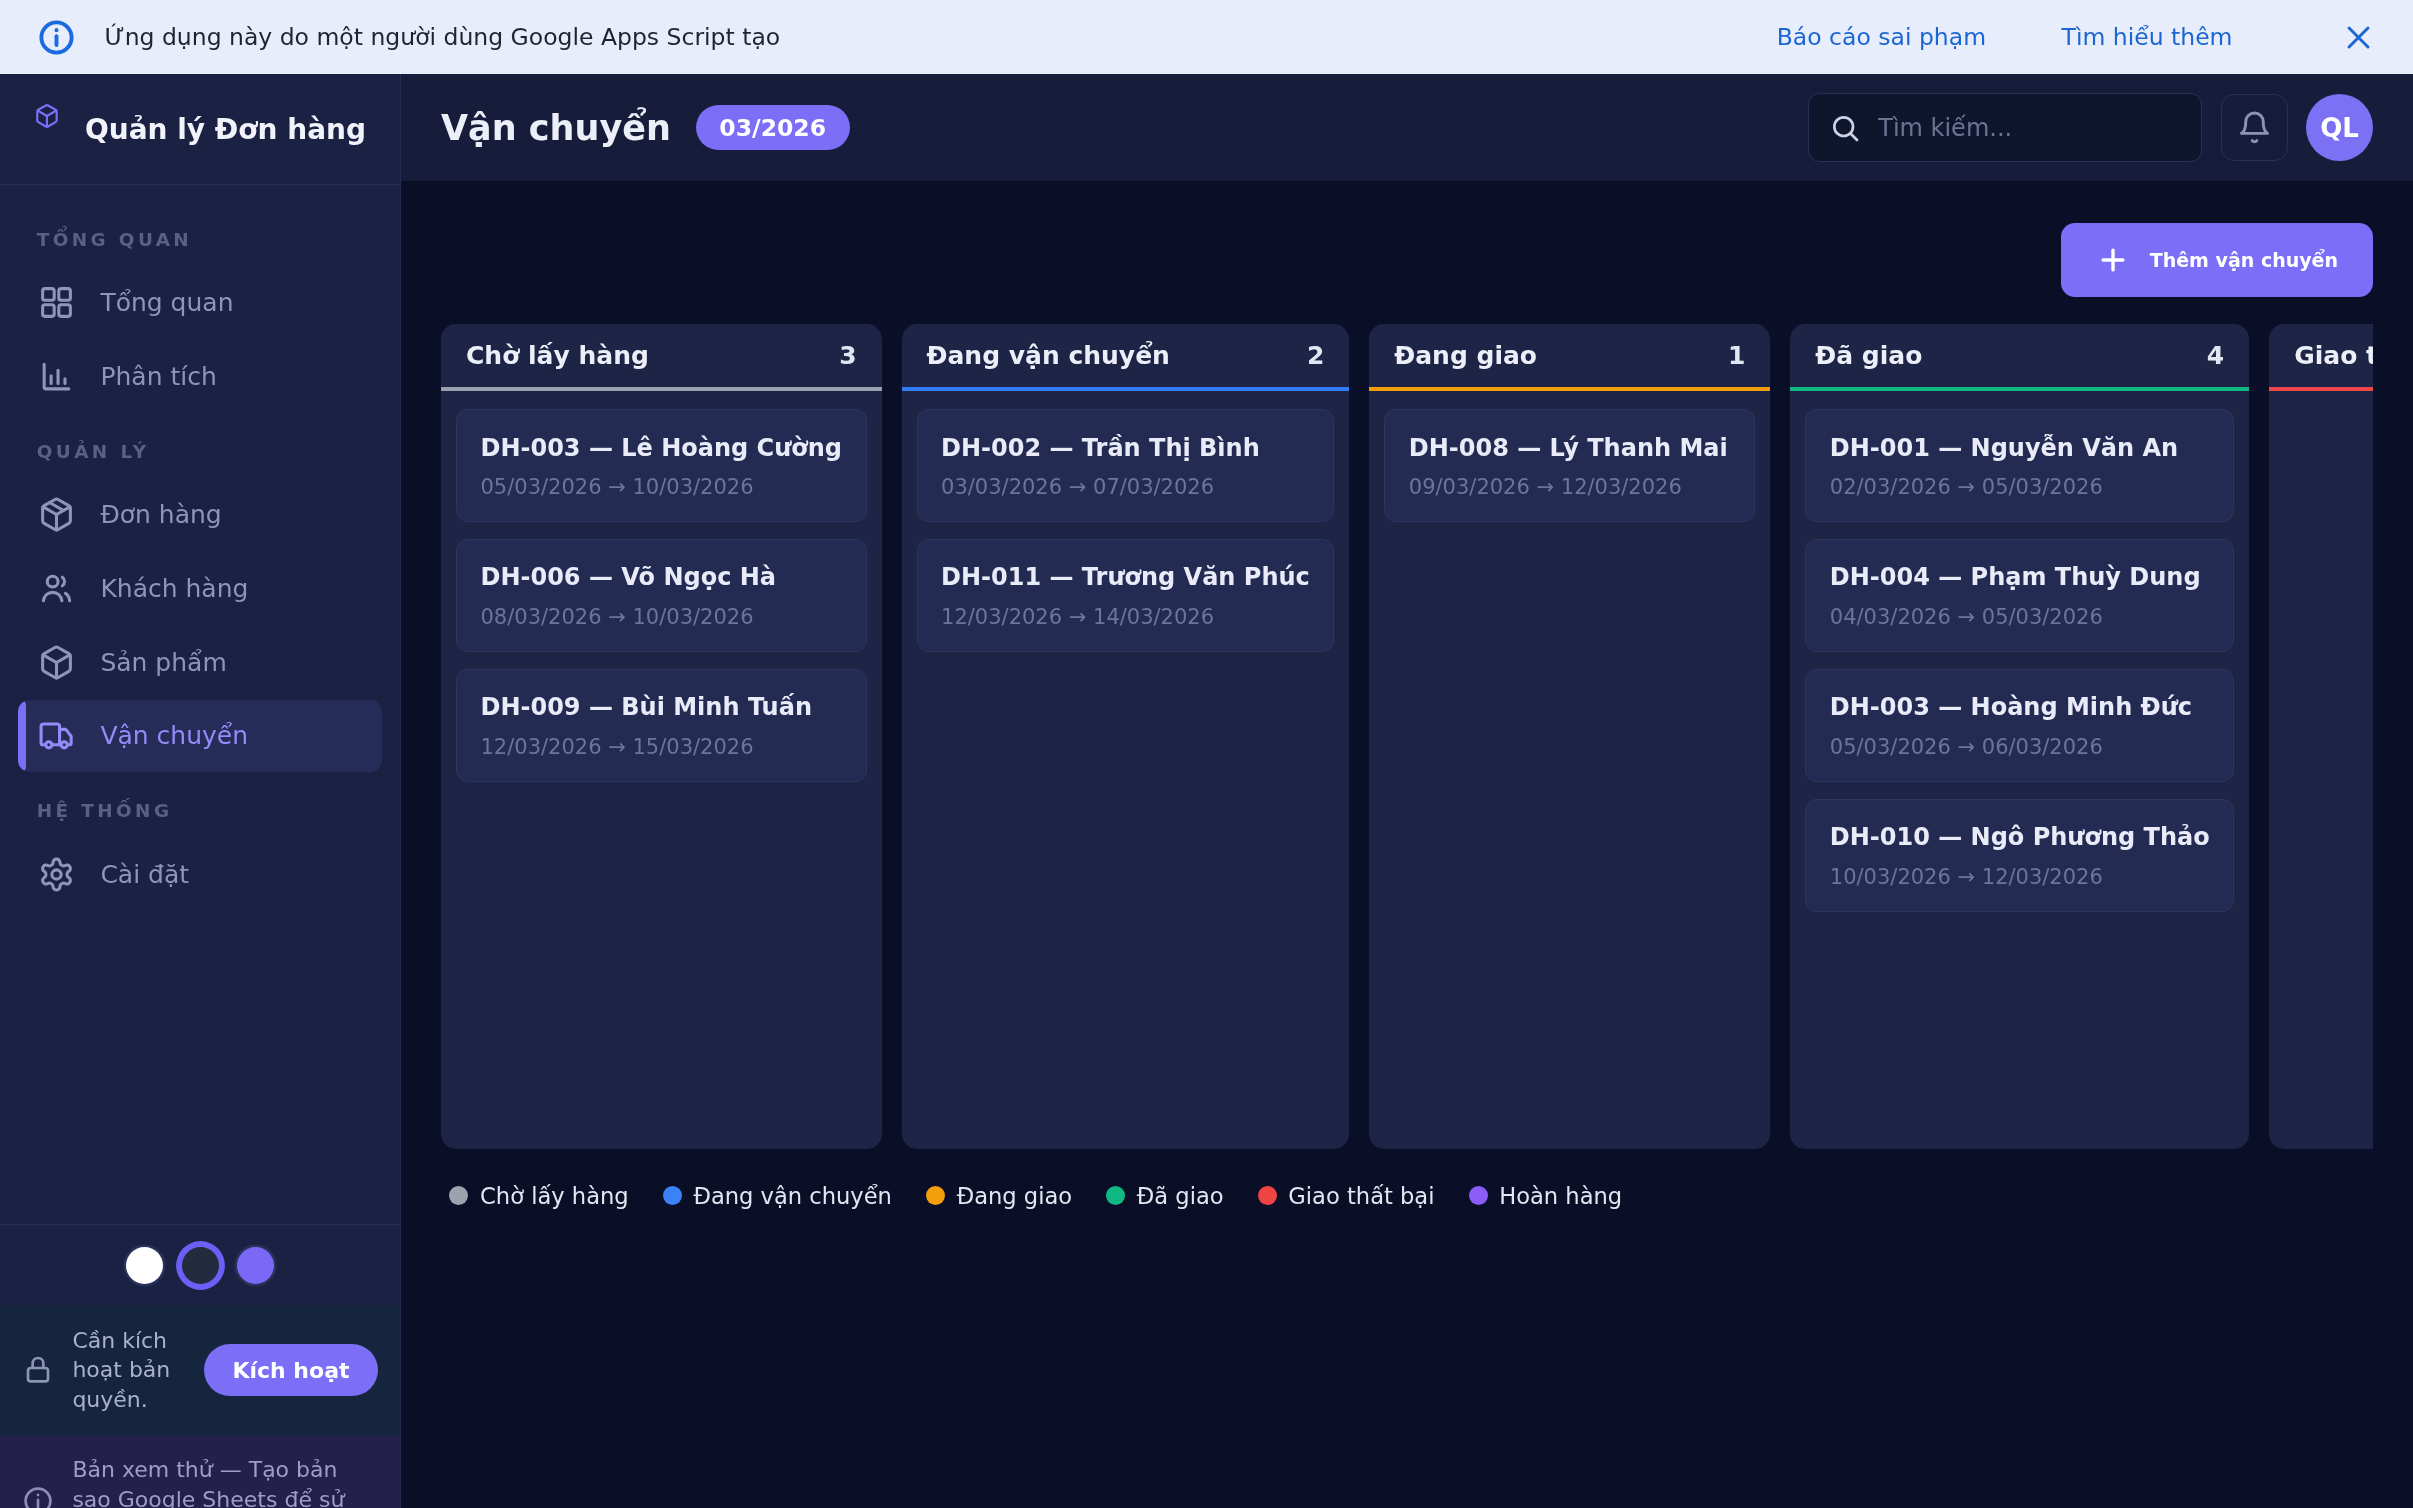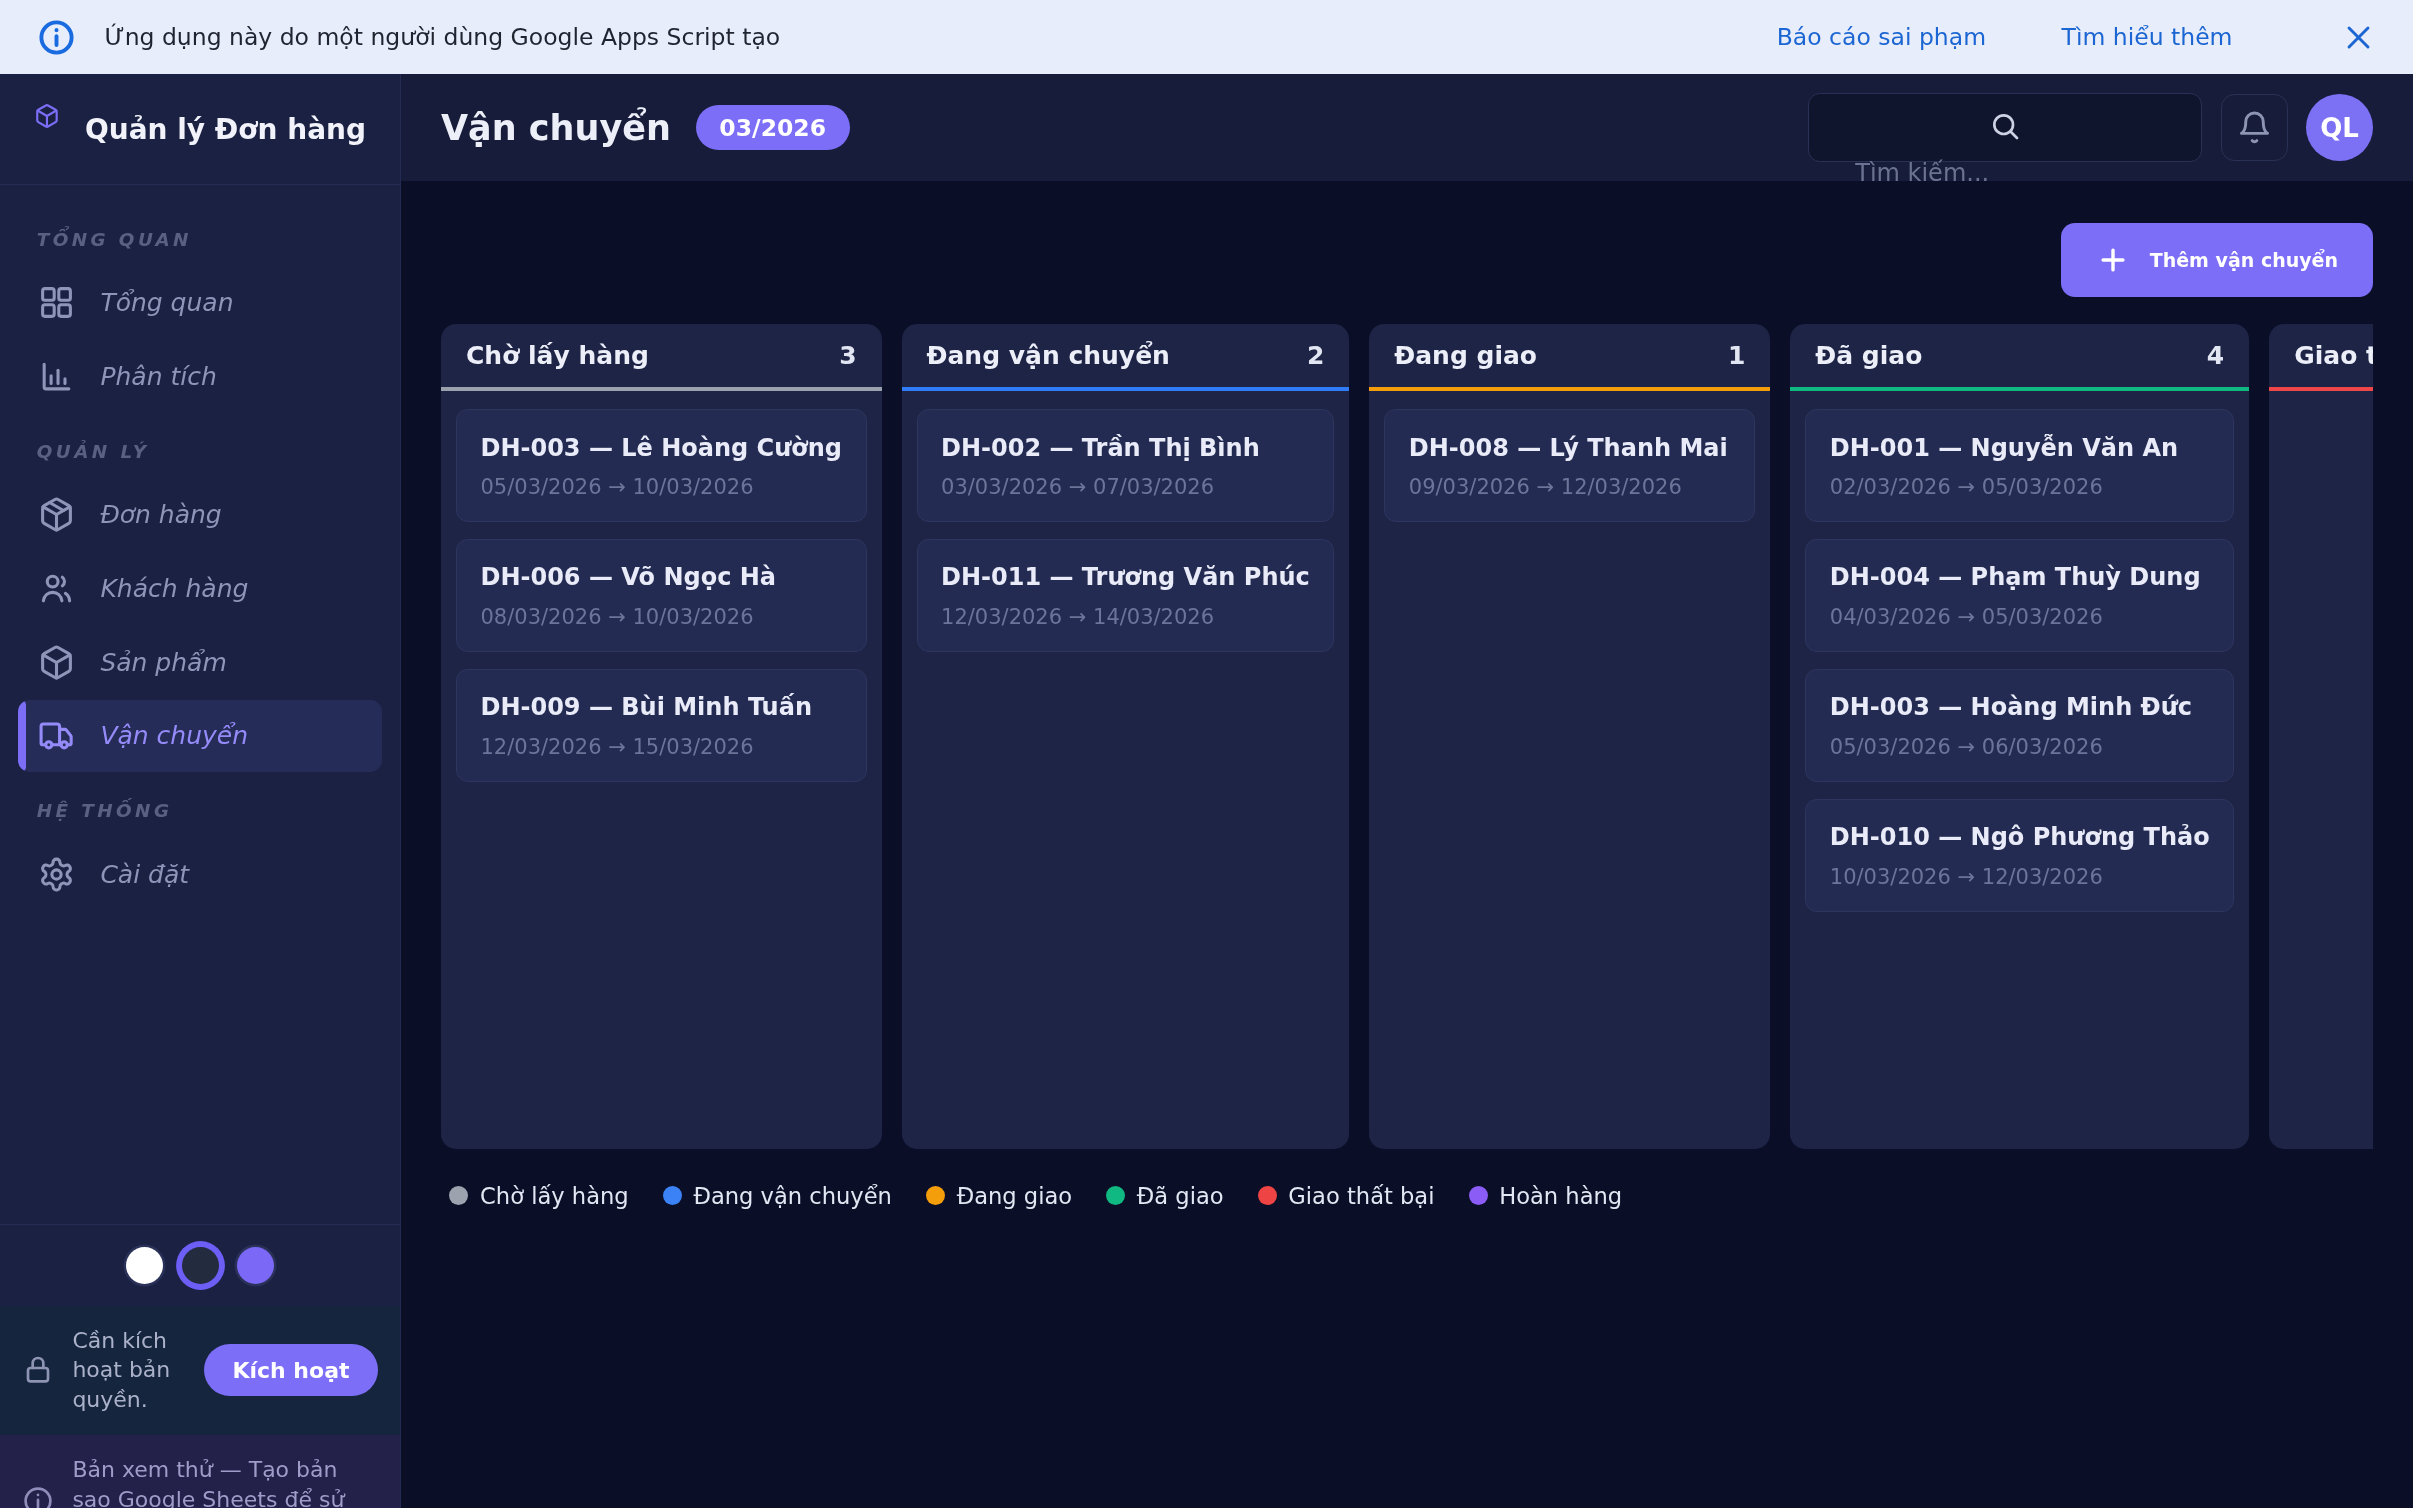--- a/index.html
+++ b/index.html
@@ -25,21 +25,21 @@
   .shell { display:flex; height:1493px; }
 
   
   .sidebar { width:401px; background:#1a2143; border-right:0.8px solid #242b52;
     display:flex; flex-direction:column; }
   .brand { height:111px; display:flex; align-items:center; gap:25px;
     padding:0 34px; border-bottom:0.8px solid #262d55; }
   .brand .logo { width:52px; height:52px; color:#7c6ef7; }
   .brand-title { font-size:28px; font-weight:bold; color:#f2f3fa; white-space:nowrap; }
 
-  .nav { padding:15px 18.4px; flex:1;font-style:italic; }
+  .nav { padding:15px 18.4px; flex:1; }
   .nav-label { font-size:18.4px; letter-spacing:3.4px; color:#596082; font-weight:bold;
     margin:28.5px 18.4px 17px; }
   .nav-item { display:flex; align-items:center; gap:25px; height:72px;
     padding:0 20px; margin:1.7px 0; border-radius:11.7px; color:#8e95b8;
     font-size:25px; cursor:pointer; position:relative; overflow:hidden; }
   .nav-item .ic { width:37px; height:37px; flex:none; }
   .nav-item.active { background:#262c58; color:#948bf9; }
   .nav-item.active::before { content:""; position:absolute; left:0; top:0; bottom:0;
     width:7.5px; background:#7c6ef7; border-radius:0 5px 5px 0; }
 
@@ -64,21 +64,21 @@
 
   
   .main { flex:1; display:flex; flex-direction:column; min-width:0; }
   .topbar { height:107px; background:#161c39; display:flex; align-items:center;
     padding:0 40px; }
   .page-title { font-size:35px; font-weight:bold; color:#eceef8; }
   .month-badge { background:#7c6ef7; color:#fff; font-size:23.5px; font-weight:bold;
     border-radius:837px; padding:8.4px 23.5px; margin-left:25px; }
   .topbar-spacer { flex:1; }
   .searchbox { width:394px; height:69px; background:#10152e; border:1.7px solid #2a3156;
-    border-radius:11.7px; display:flex; align-items:center; gap:17px; padding:16px 20px;flex-direction:column; }
+    border-radius:11.7px; display:flex; align-items:center; gap:17px; padding:16px 20px; }
   .searchbox .ic { width:32px; height:32px; color:#cdd2e4; flex:none; }
   .searchbox input { flex:1; background:transparent; border:none; outline:none;
     color:#dfe3f2; font-size:24px; font-family:inherit; min-width:0; }
   .searchbox input::placeholder { color:#6c7392; }
   .bell-btn { width:67px; height:67px; border-radius:13.4px; border:1.7px solid #2a3156;
     background:transparent; display:flex; align-items:center; justify-content:center;
     margin-left:18.4px; cursor:pointer; color:#8d94b4; }
   .bell-btn .ic { width:35px; height:35px; }
   .avatar { width:67px; height:67px; border-radius:50%; background:#7c70f5;
     color:#fff; font-size:26px; font-weight:bold; display:flex; align-items:center;

